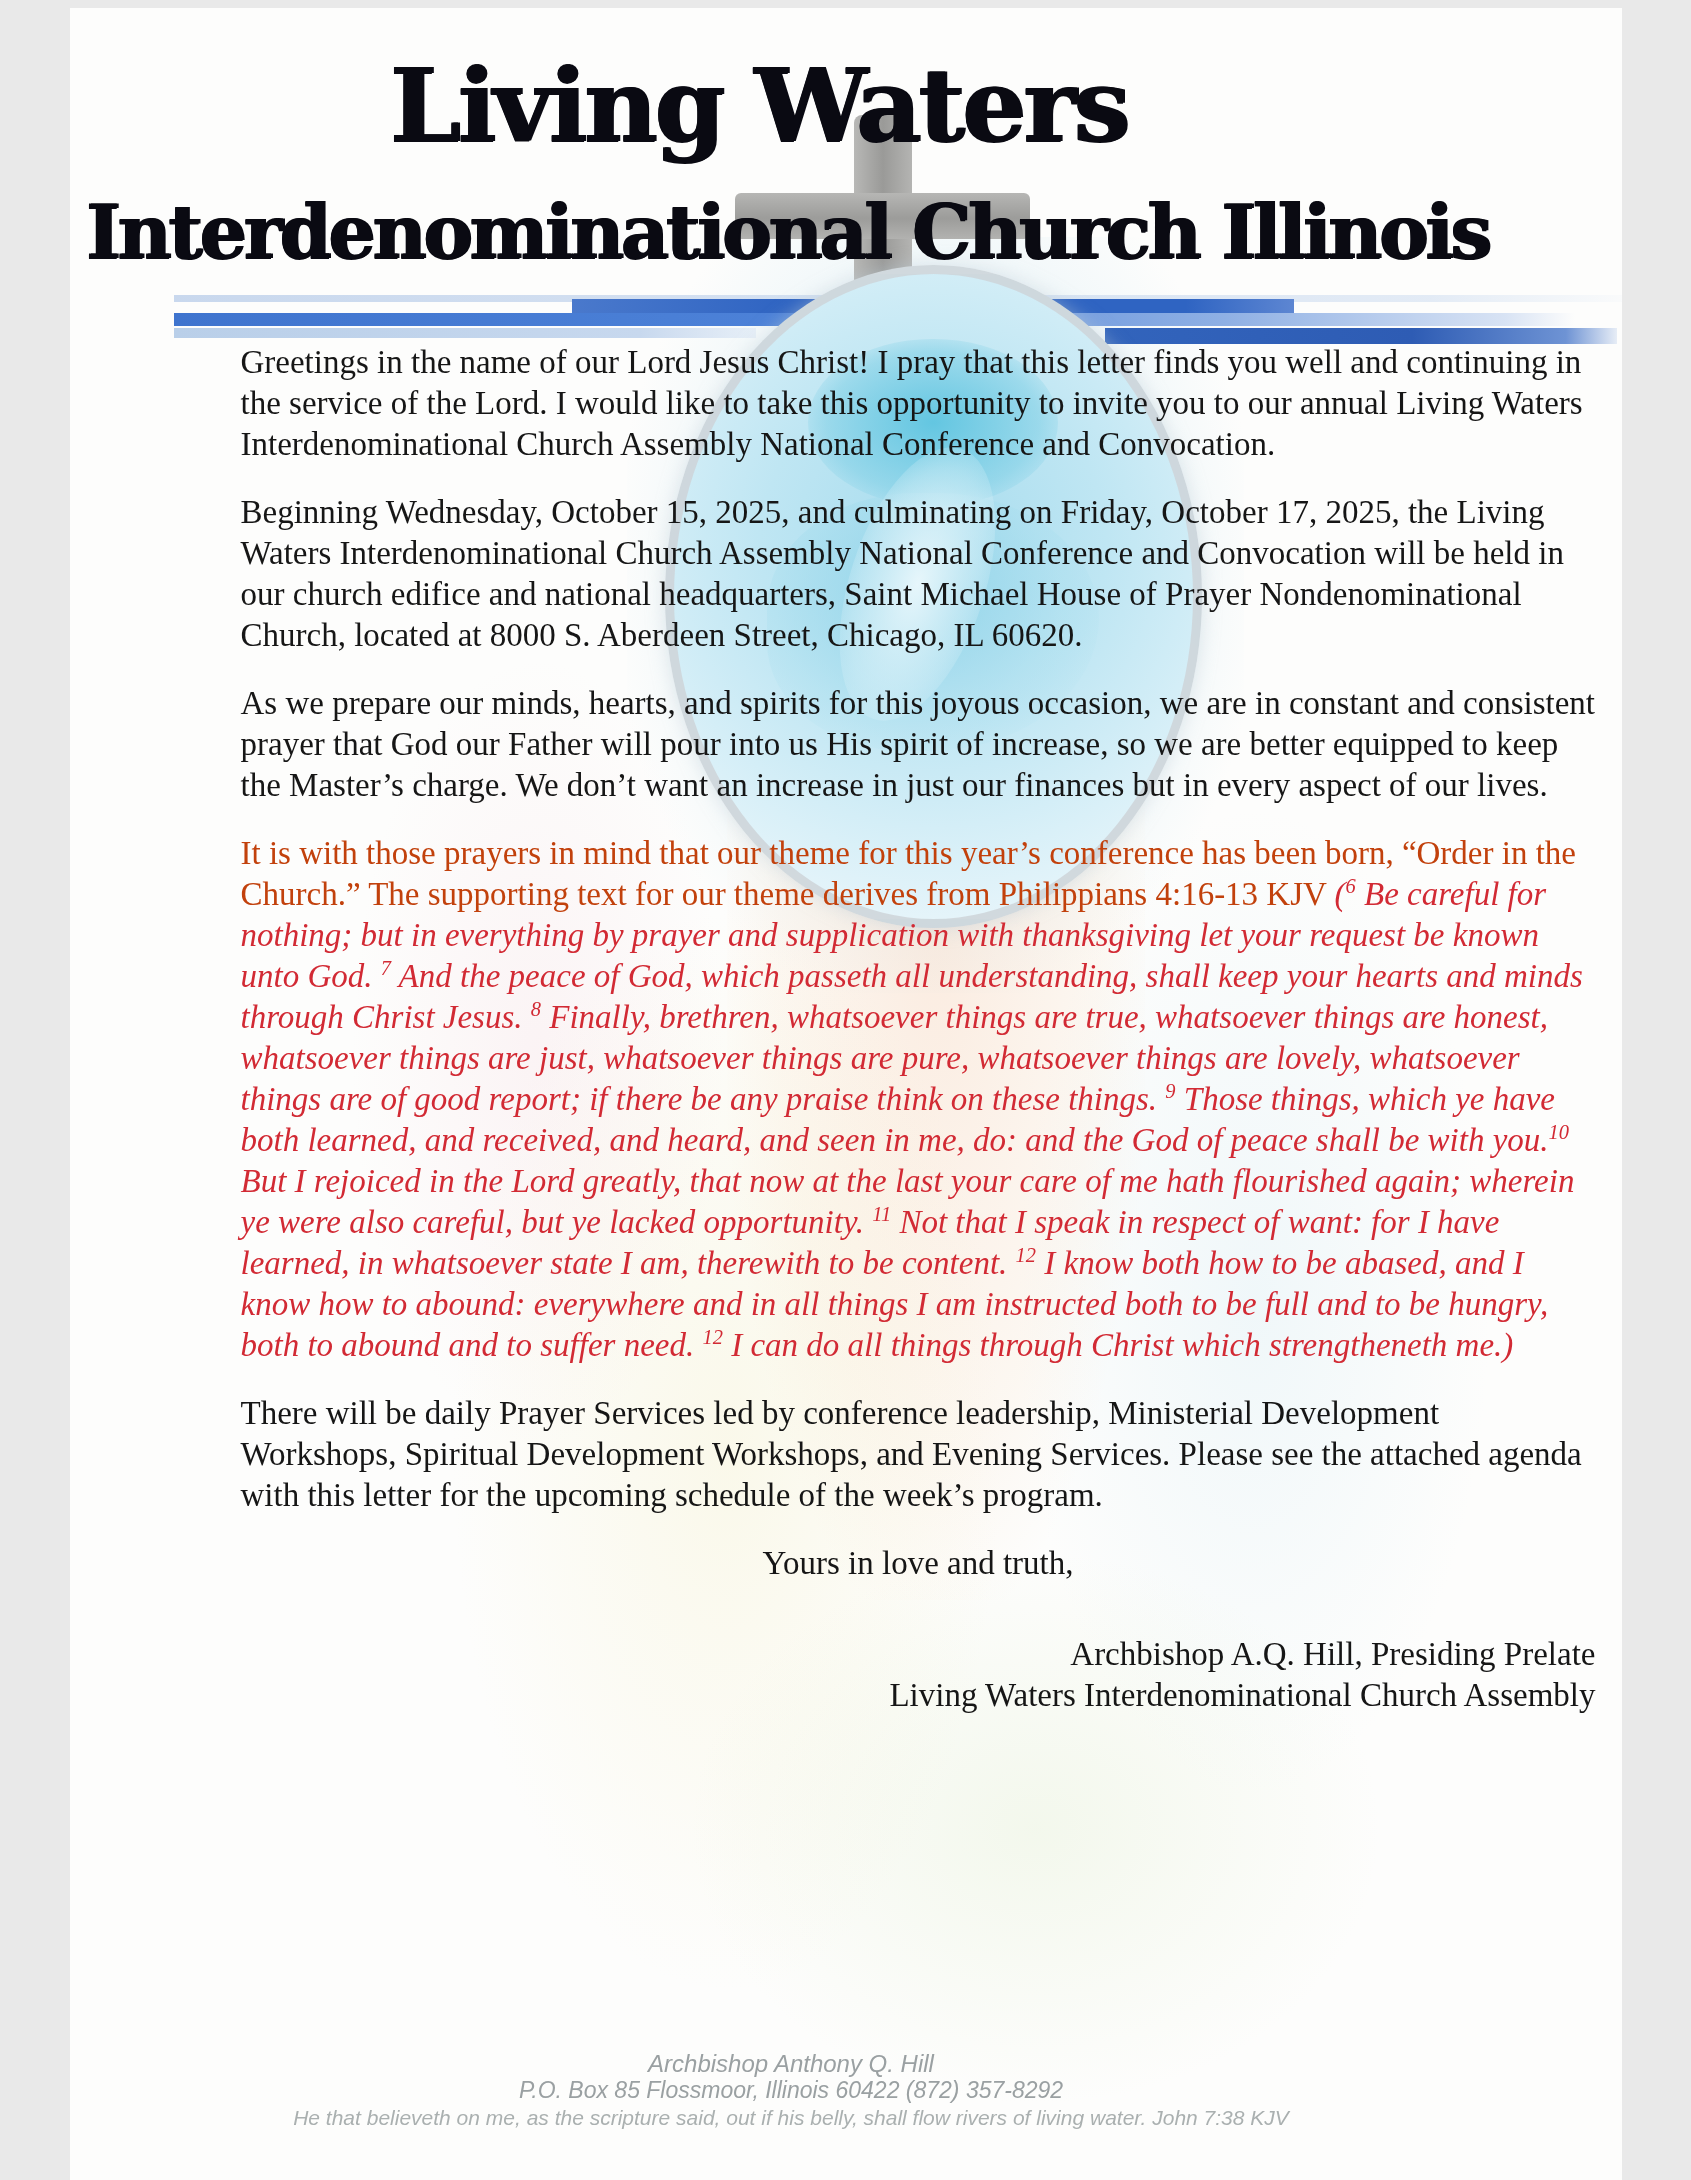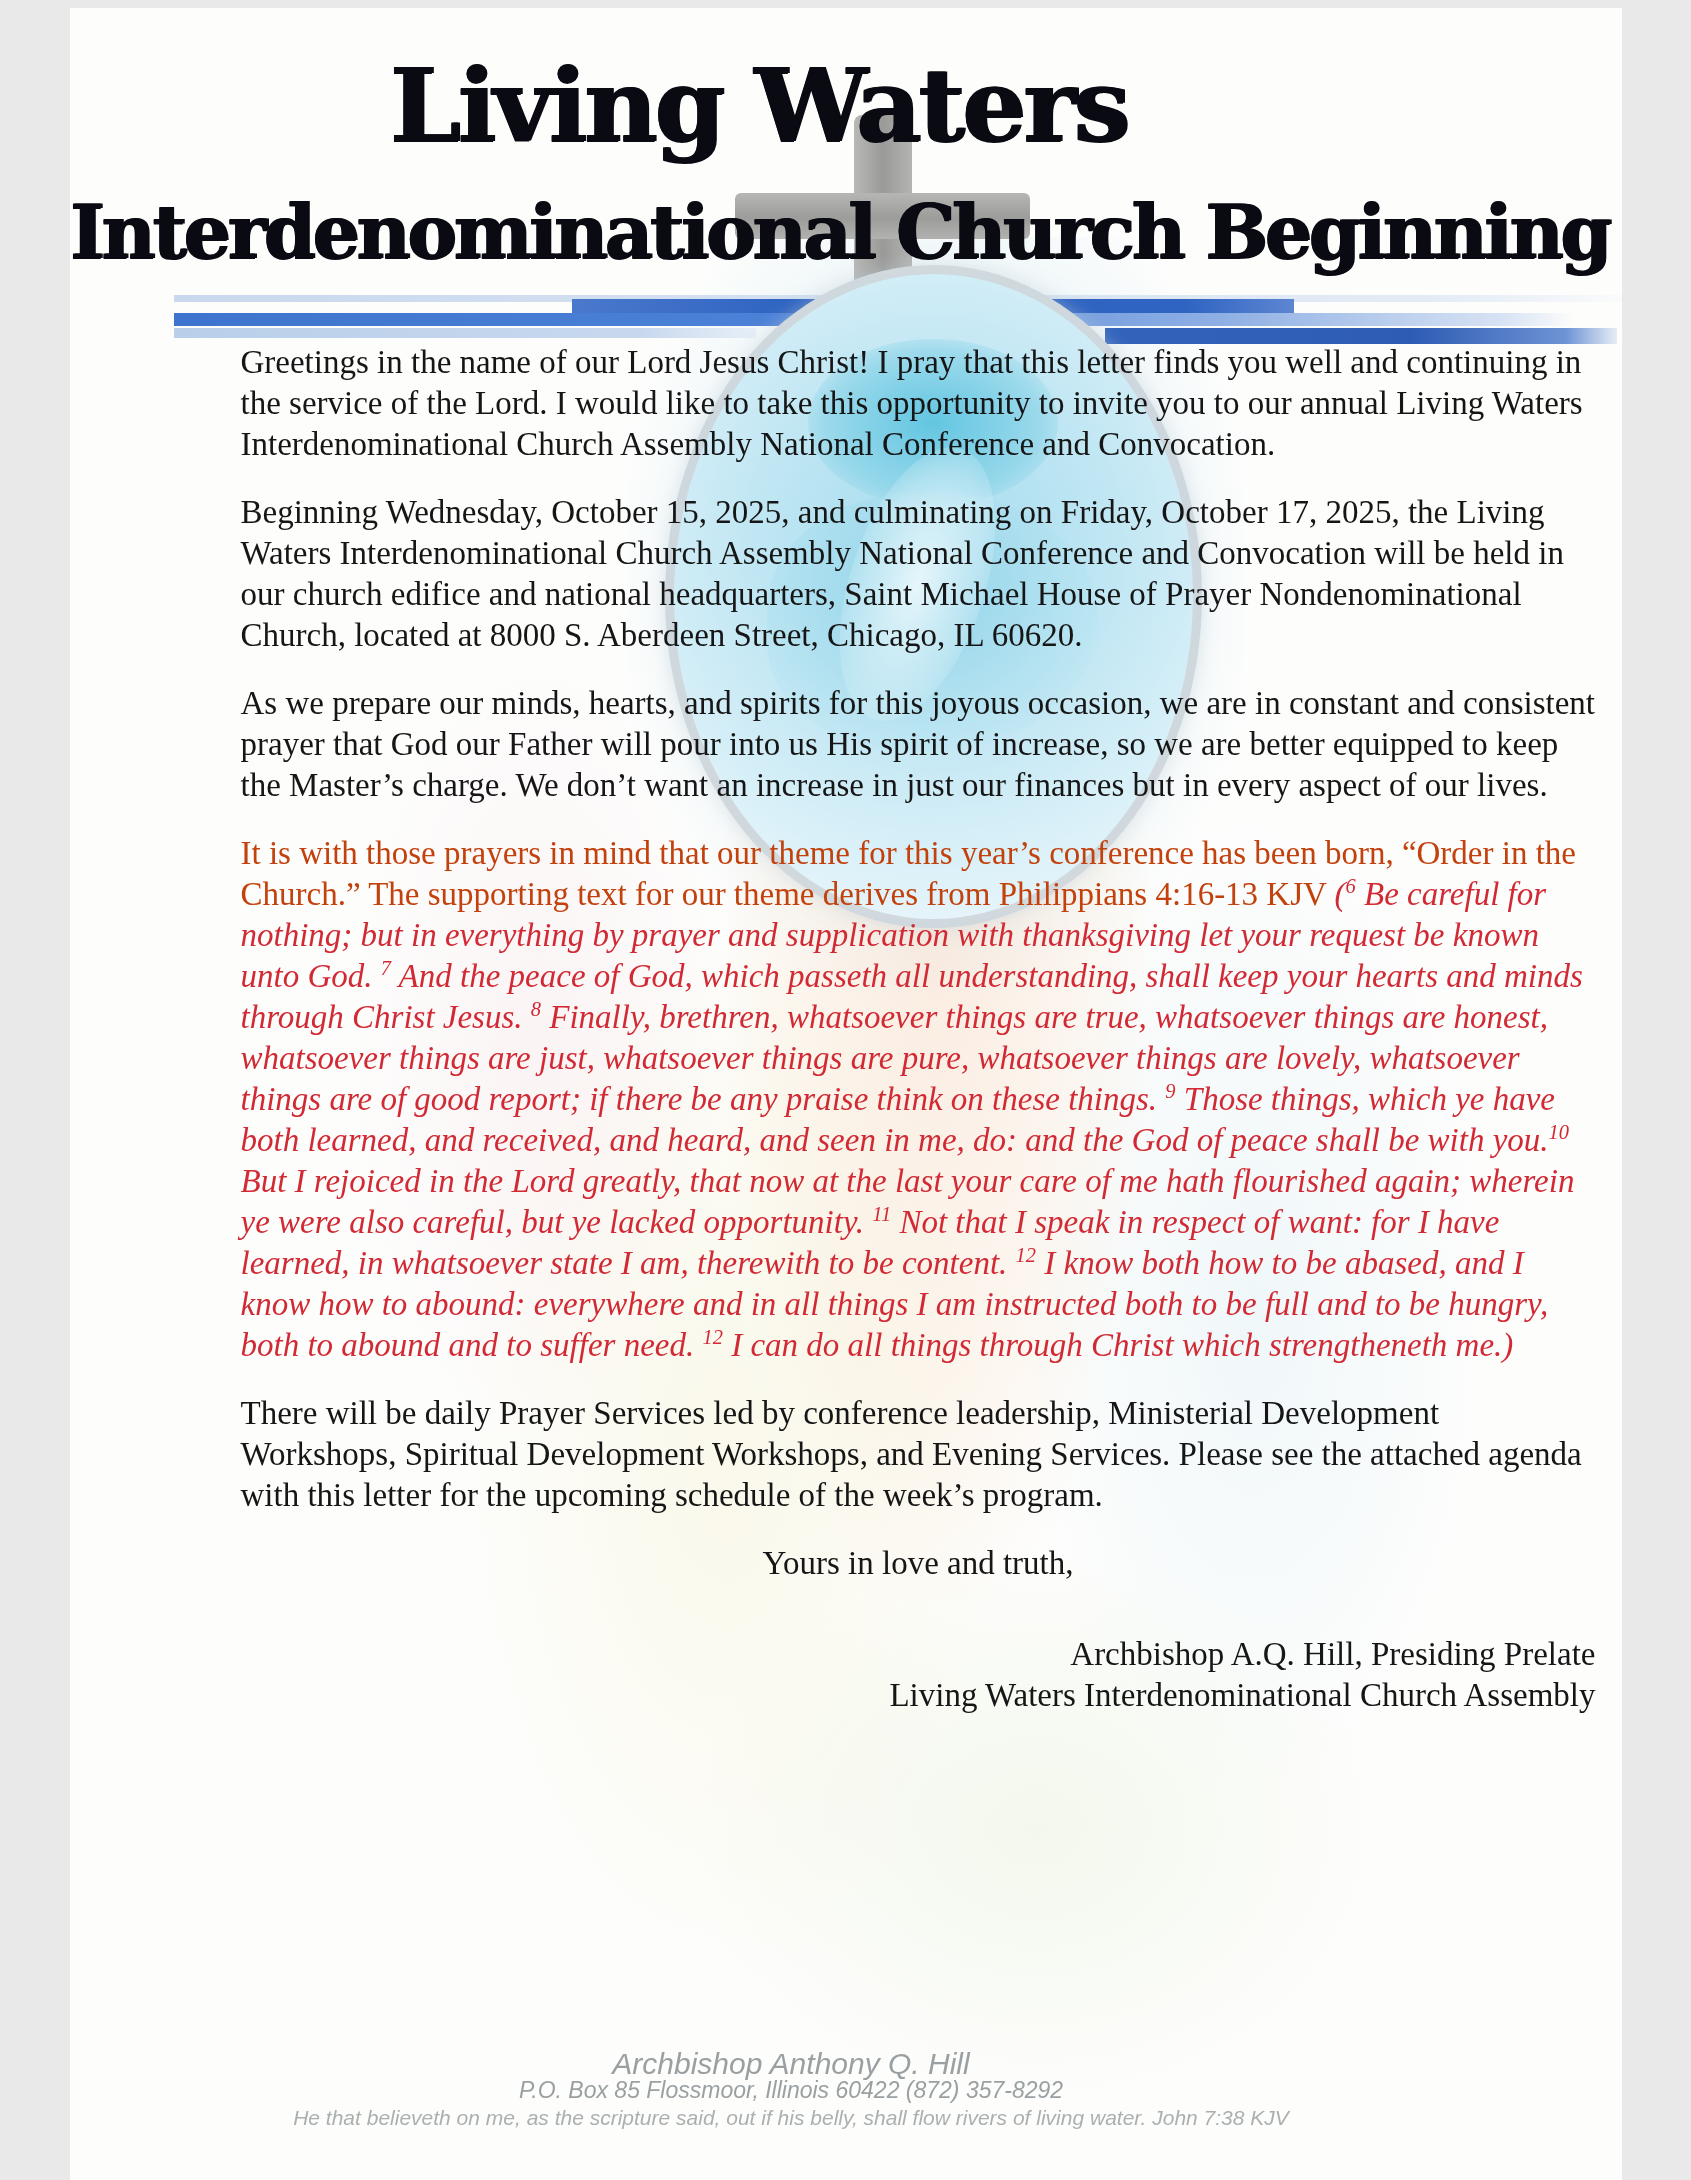--- a/index.html
+++ b/index.html
@@ -81,21 +81,21 @@
   .body-black { color: #c2410c; }
   sup.scripture-sup { color: var(--scripture_red, #d22a34); font-style: italic;
     font-size: 0.62em; line-height: 0; vertical-align: super; }
   .signature-block { margin-top: 50px; }
   .signature-block div { line-height: 41px; text-align: right; }
 
   
   .footer { position: absolute; left: 0; right: 109px; top: 2042px; text-align: center;
     font-family: "Liberation Sans", sans-serif; font-style: italic;
     color: var(--footer_gray, #9aa0a2); }
-  .footer-name    { font-size: 30px; line-height: 27px; }
+  .footer-name    { font-size: 24px; line-height: 27px; }
   .footer-address { font-size: 23px; line-height: 27px; }
   .footer-verse   { font-size: 21px; line-height: 27px; color: #aab0b0; }
 </style>
 </head>
 <body>
 
 <div class="page">
 
   <div class="wash wash-globe-halo"></div>
   <div class="wash wash-peach"></div>
@@ -115,21 +115,21 @@
     <div class="cross-h"></div>
   </div>
 
   <div class="globe">
     <div class="dove-swirl-1"></div>
     <div class="dove-swirl-2"></div>
     <div class="dove-swirl-3"></div>
   </div>
 
   <div class="masthead-line masthead-1">Living Waters</div>
-  <div class="masthead-line masthead-2">Interdenominational Church Beginning</div>
+  <div class="masthead-line masthead-2">Interdenominational Church Illinois</div>
 
   <div class="letter">
     <p>Greetings in the name of our Lord Jesus Christ! I pray that this letter finds you well and continuing in the service of the Lord. I would like to take this opportunity to invite you to our annual Living Waters Interdenominational Church Assembly National Conference and Convocation.</p>
     <p>Beginning Wednesday, October 15, 2025, and culminating on Friday, October 17, 2025, the Living Waters Interdenominational Church Assembly National Conference and Convocation will be held in our church edifice and national headquarters, Saint Michael House of Prayer Nondenominational Church, located at 8000 S. Aberdeen Street, Chicago, IL 60620.</p>
     <p>As we prepare our minds, hearts, and spirits for this joyous occasion, we are in constant and consistent prayer that God our Father will pour into us His spirit of increase, so we are better equipped to keep the Master’s charge. We don’t want an increase in just our finances but in every aspect of our lives.</p>
     <p><span class="body-black">It is with those prayers in mind that our theme for this year’s conference has been born, “Order in the Church.” The supporting text for our theme derives from Philippians 4:16-13 KJV </span><span class="scripture-red">(</span><sup class="scripture-sup">6</sup><span class="scripture-red"> Be careful for nothing; but in everything by prayer and supplication with thanksgiving let your request be known unto God. </span><sup class="scripture-sup">7</sup><span class="scripture-red"> And the peace of God, which passeth all understanding, shall keep your hearts and minds through Christ Jesus. </span><sup class="scripture-sup">8</sup><span class="scripture-red"> Finally, brethren, whatsoever things are true, whatsoever things are honest, whatsoever things are just, whatsoever things are pure, whatsoever things are lovely, whatsoever things are of good report; if there be any praise think on these things. </span><sup class="scripture-sup">9</sup><span class="scripture-red"> Those things, which ye have both learned, and received, and heard, and seen in me, do: and the God of peace shall be with you.</span><sup class="scripture-sup">10</sup><span class="scripture-red"> But I rejoiced in the Lord greatly, that now at the last your care of me hath flourished again; wherein ye were also careful, but ye lacked opportunity. </span><sup class="scripture-sup">11</sup><span class="scripture-red"> Not that I speak in respect of want: for I have learned, in whatsoever state I am, therewith to be content. </span><sup class="scripture-sup">12</sup><span class="scripture-red"> I know both how to be abased, and I know how to abound: everywhere and in all things I am instructed both to be full and to be hungry, both to abound and to suffer need. </span><sup class="scripture-sup">12</sup><span class="scripture-red"> I can do all things through Christ which strengtheneth me.)</span></p>
     <p>There will be daily Prayer Services led by conference leadership, Ministerial Development Workshops, Spiritual Development Workshops, and Evening Services. Please see the attached agenda with this letter for the upcoming schedule of the week’s program.</p>
     <p class="no-gap">Yours in love and truth,</p>
 
     <div class="signature-block">

